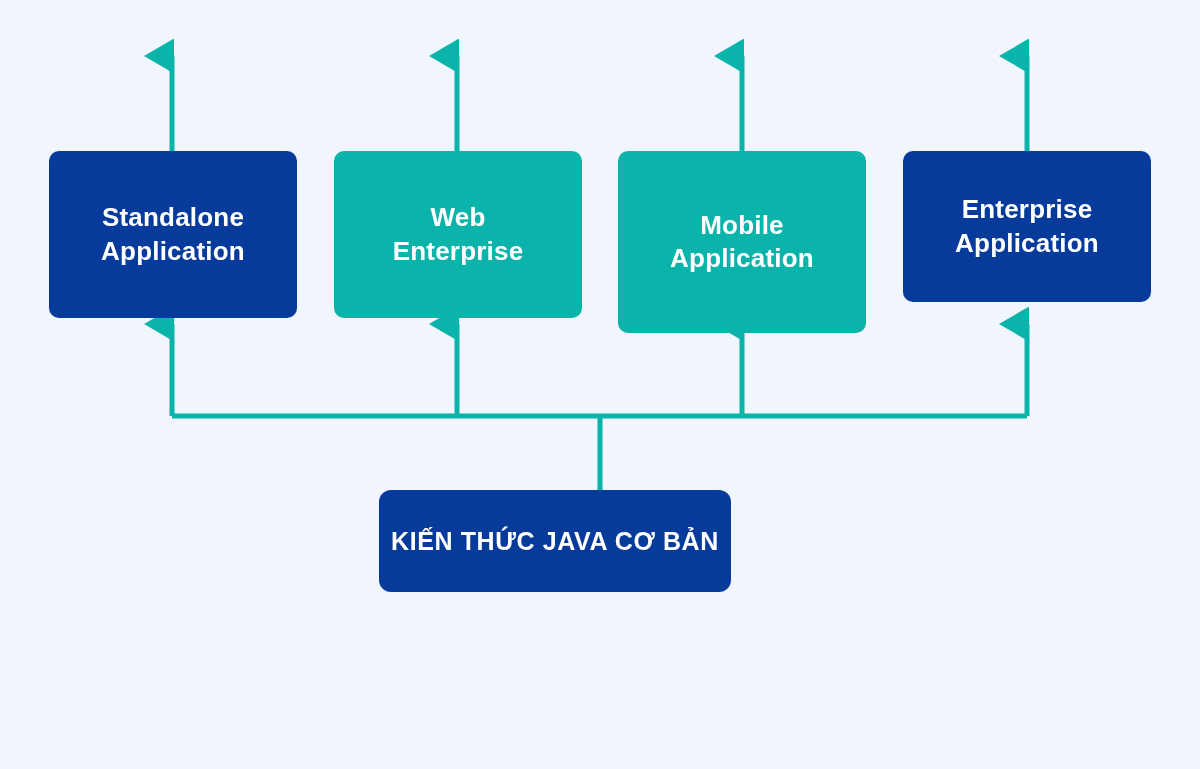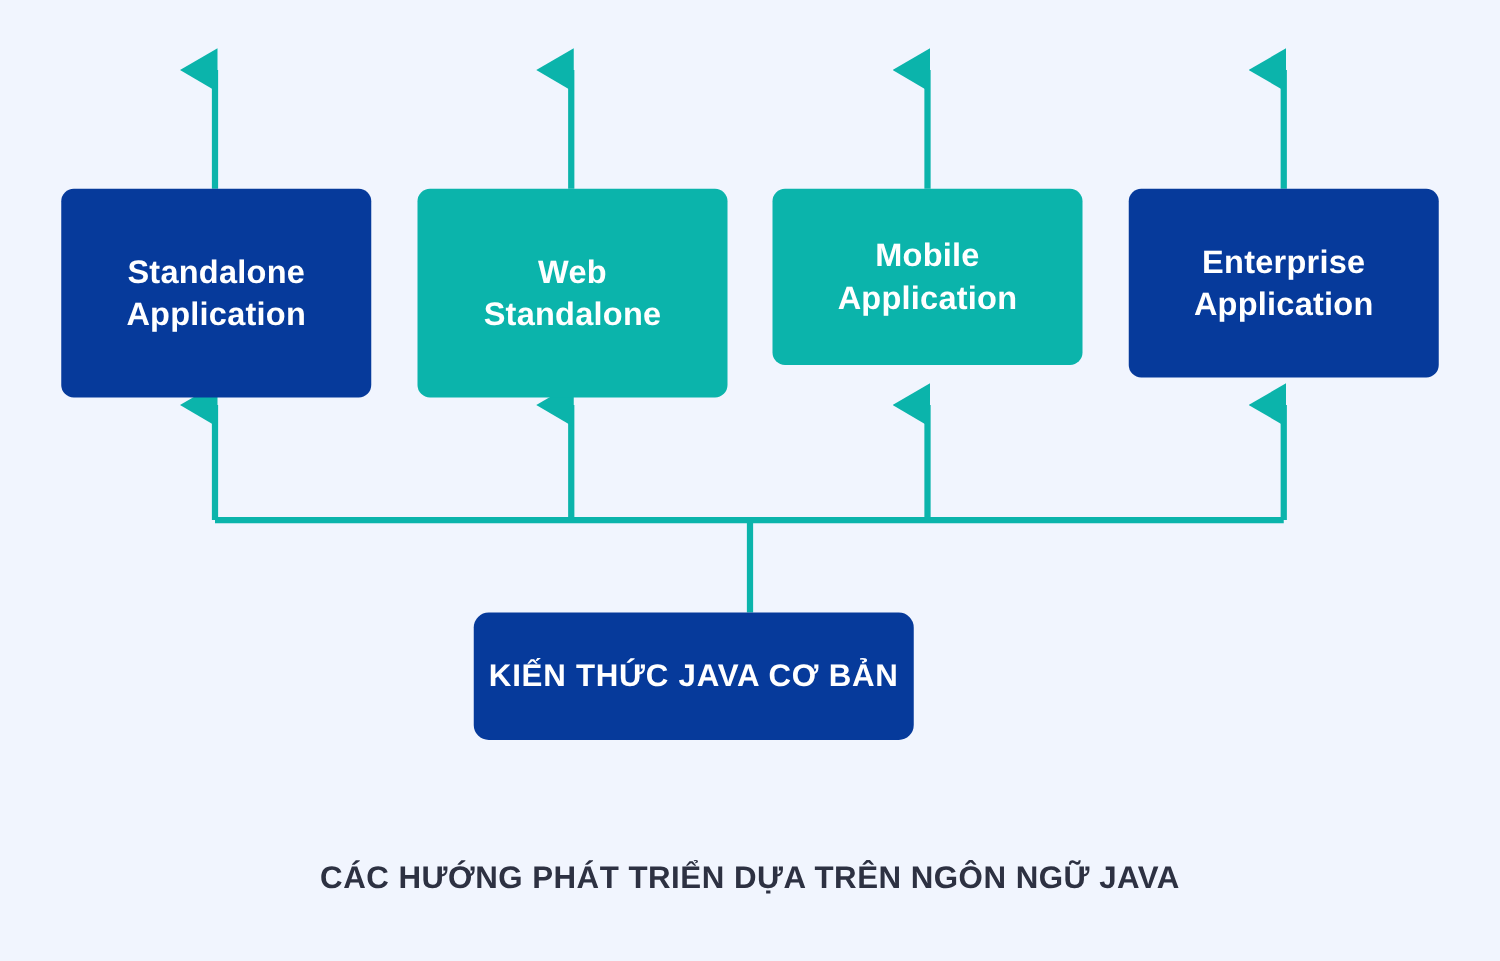--- a/index.html
+++ b/index.html
@@ -95,32 +95,31 @@
       </g>
   </svg>
 
   <div class="node branch-node" id="node-0" style="left: 49px; top: 151px; width: 248px; height: 167px; background: rgb(6, 58, 155);">
     <span class="node-label">Standalone
 Application</span>
   </div>
 
   <div class="node branch-node" id="node-1" style="left: 334px; top: 151px; width: 248px; height: 167px; background: rgb(11, 180, 171);">
     <span class="node-label">Web
-Standalone</span>
+Enterprise</span>
   </div>
 
-  <div class="node branch-node" id="node-2" style="left: 618px; top: 151px; width: 248px; height: 141px; background: rgb(11, 180, 171);">
+  <div class="node branch-node" id="node-2" style="left: 618px; top: 151px; width: 248px; height: 182px; background: rgb(11, 180, 171);">
     <span class="node-label">Mobile
 Application</span>
   </div>
 
   <div class="node branch-node" id="node-3" style="left: 903px; top: 151px; width: 248px; height: 151px; background: rgb(6, 58, 155);">
     <span class="node-label">Enterprise
 Application</span>
   </div>
 
   <div class="node root-node" id="node-root" style="left: 379px; top: 490px; width: 352px; height: 102px; background: rgb(6, 58, 155);">
     <span class="node-label">KIẾN THỨC JAVA CƠ BẢN</span>
   </div>
 
-  <div class="caption">CÁC HƯỚNG PHÁT TRIỂN DỰA TRÊN NGÔN NGỮ JAVA</div>
 
 </div>
 
 </body></html>

